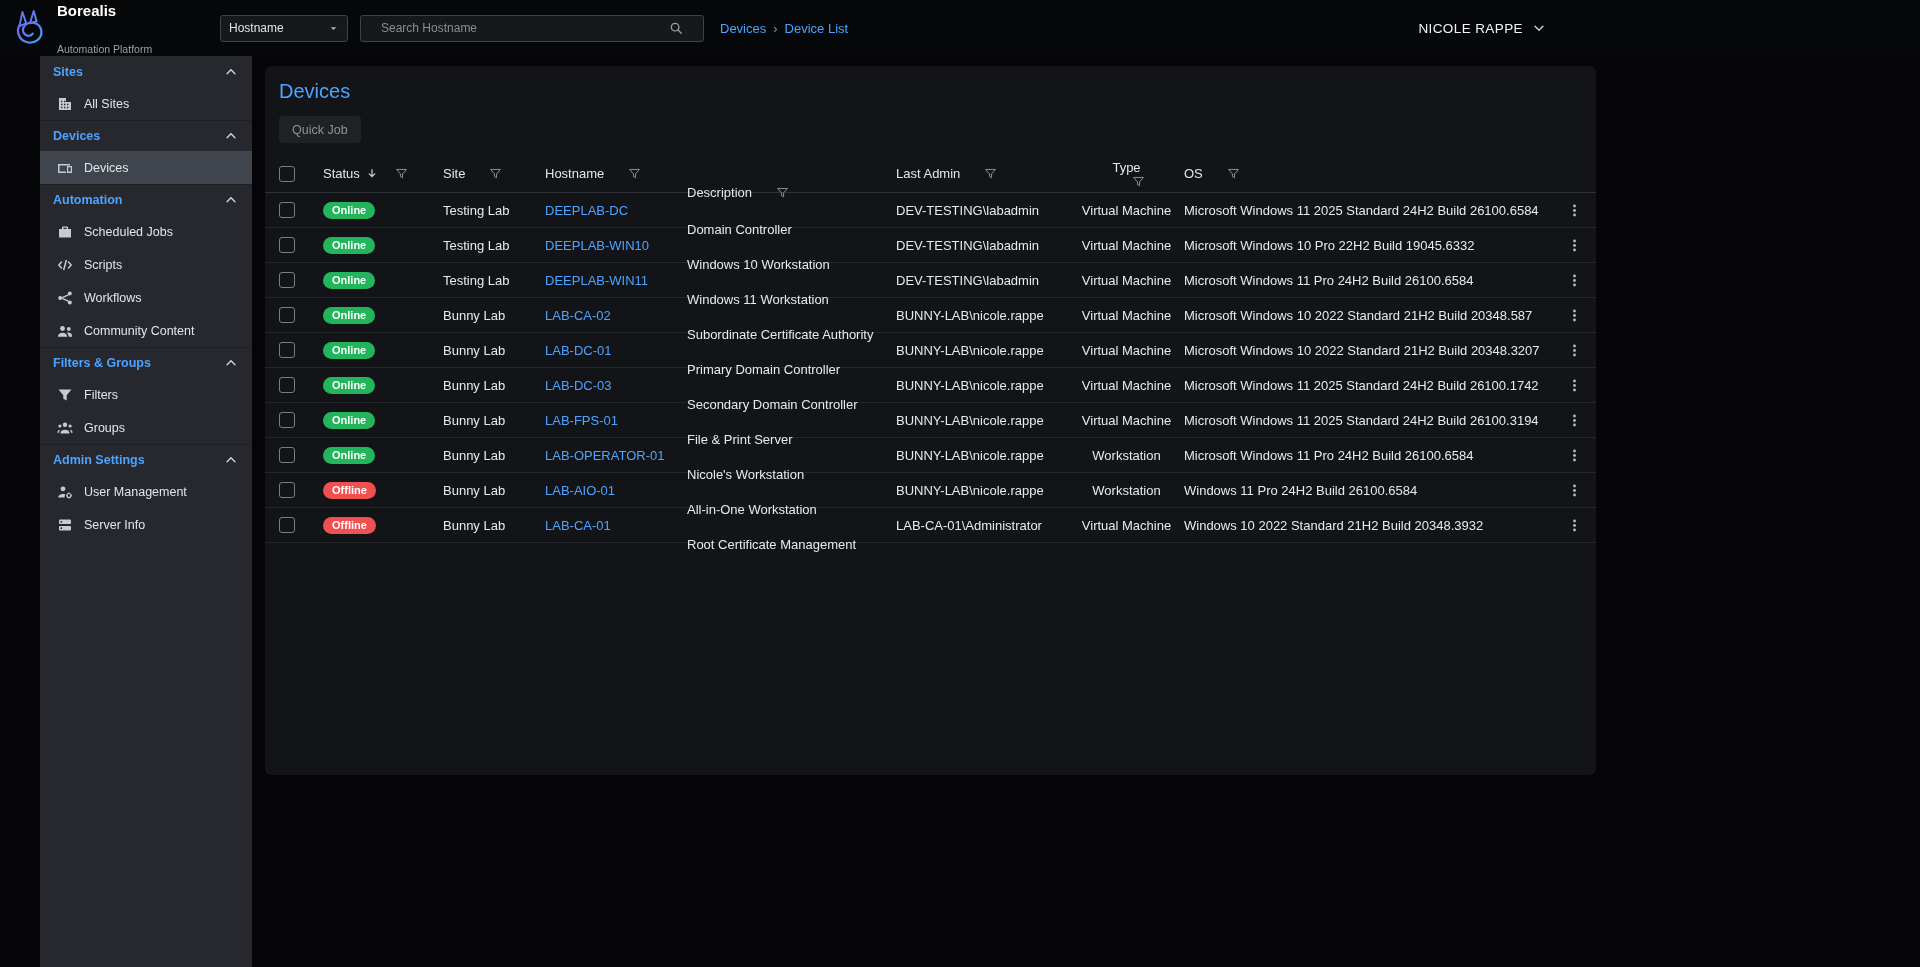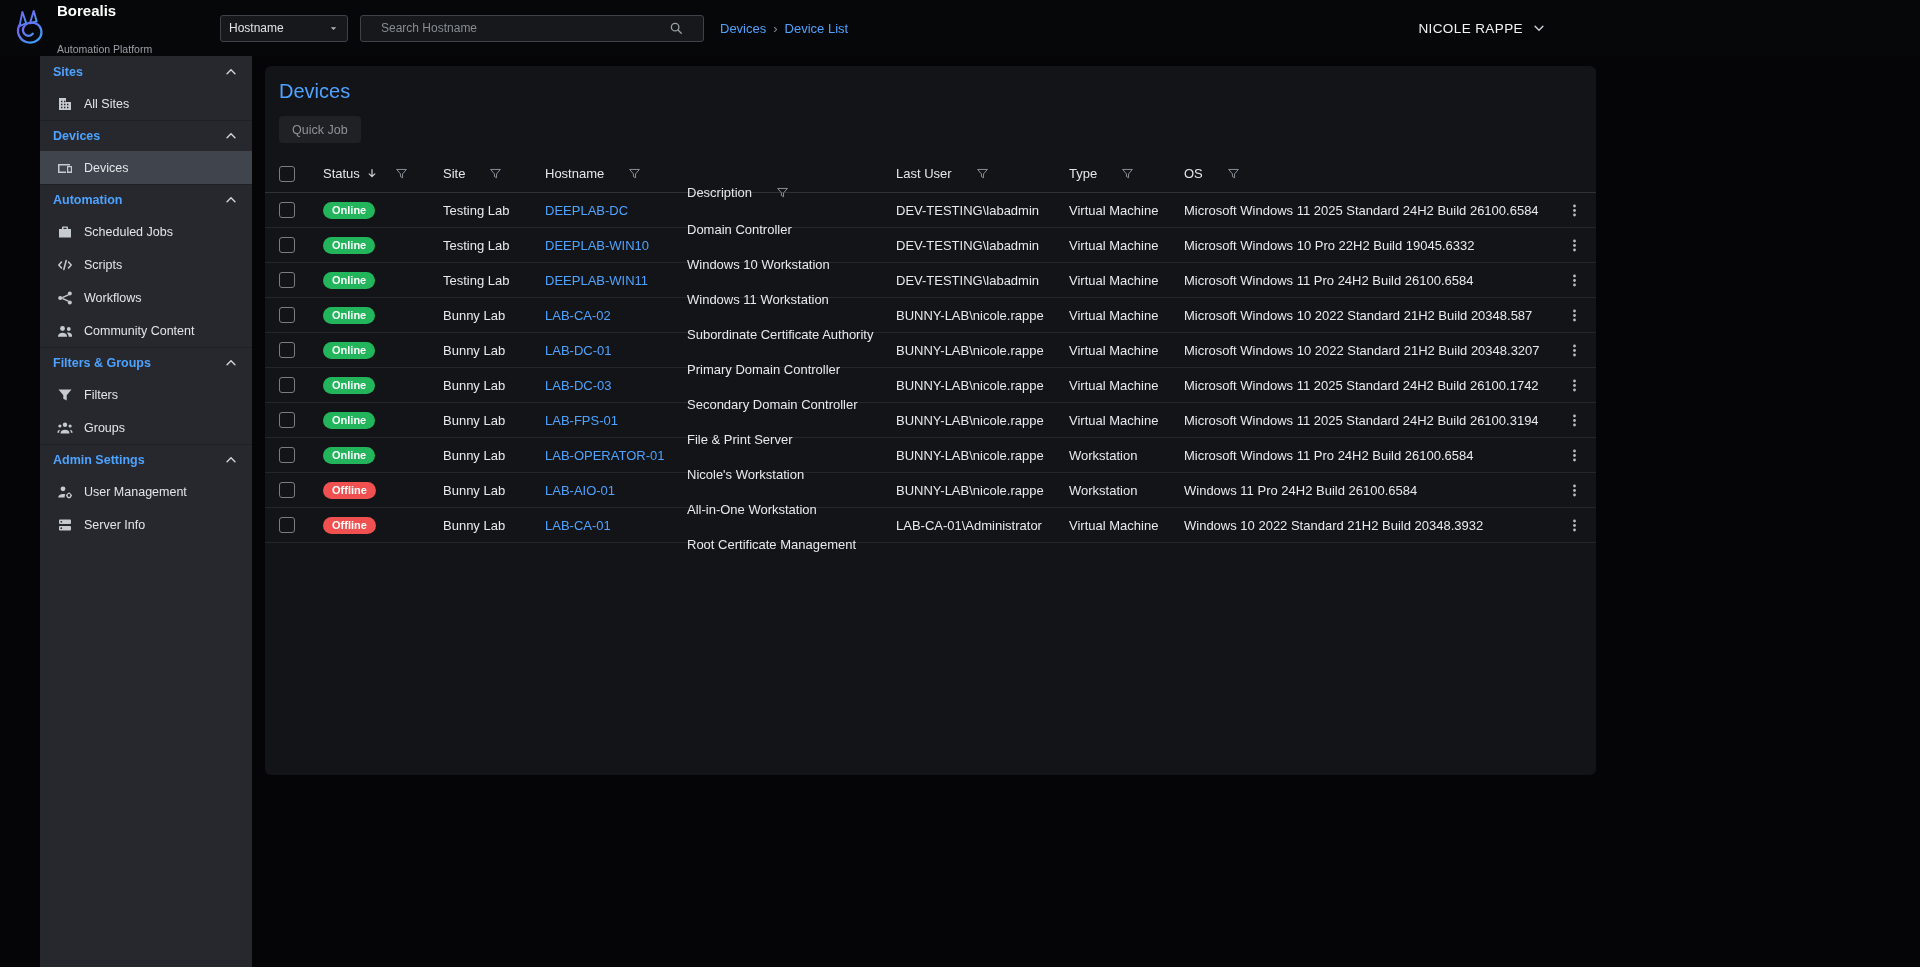--- a/index.html
+++ b/index.html
@@ -68,21 +68,21 @@
     border-bottom:1px solid #242629; }
   .thead { height:38px; border-bottom:1px solid #2e3135; color:#e4e7ea; }
   .trow { height:35px; }
   .cell { display:flex; align-items:center; font-size:13px; overflow:hidden; white-space:nowrap; }
   .c-check   { width:44px; }
   .c-status  { width:120px; }
   .c-site    { width:102px; }
   .c-host    { width:142px; }
   .c-desc    { width:209px;margin-top:38px; }
   .c-user    { width:173px; }
-  .c-type    { width:115px; }
+  .c-type    { width:115px;flex-direction:column; }
   .c-os      { flex:1; }
   .c-actions { width:44px; justify-content:center; }
   .checkbox { width:16px; height:16px; border:1.5px solid #777d85; border-radius:3px;
     background:transparent; cursor:pointer; }
   .badge { padding:2px 9px 3px; border-radius:10px; font-size:11px; font-weight:bold; color:#fff; }
   .badge.online  { background:var(--online,#23b55b); }
   .badge.offline { background:var(--offline,#f0504f); }
   .hostlink { color:var(--link,#4da3ff); cursor:pointer; text-decoration:none; }
   .filter-icon { margin-left:24px; color:#8d939a; display:inline-flex; cursor:pointer; }
   .c-status .filter-icon { margin-left:16px; }
@@ -413,21 +413,21 @@
           </div>
           <div class="cell c-desc">
             <span>Description</span>
             <span class="filter-icon">
                 <svg>
                   <use href="#i-filter"></use>
                 </svg>
               </span>
           </div>
           <div class="cell c-user">
-            <span>Last User</span>
+            <span>Last Admin</span>
             <span class="filter-icon">
                 <svg>
                   <use href="#i-filter"></use>
                 </svg>
               </span>
           </div>
           <div class="cell c-type">
             <span>Type</span>
             <span class="filter-icon">
                 <svg>

